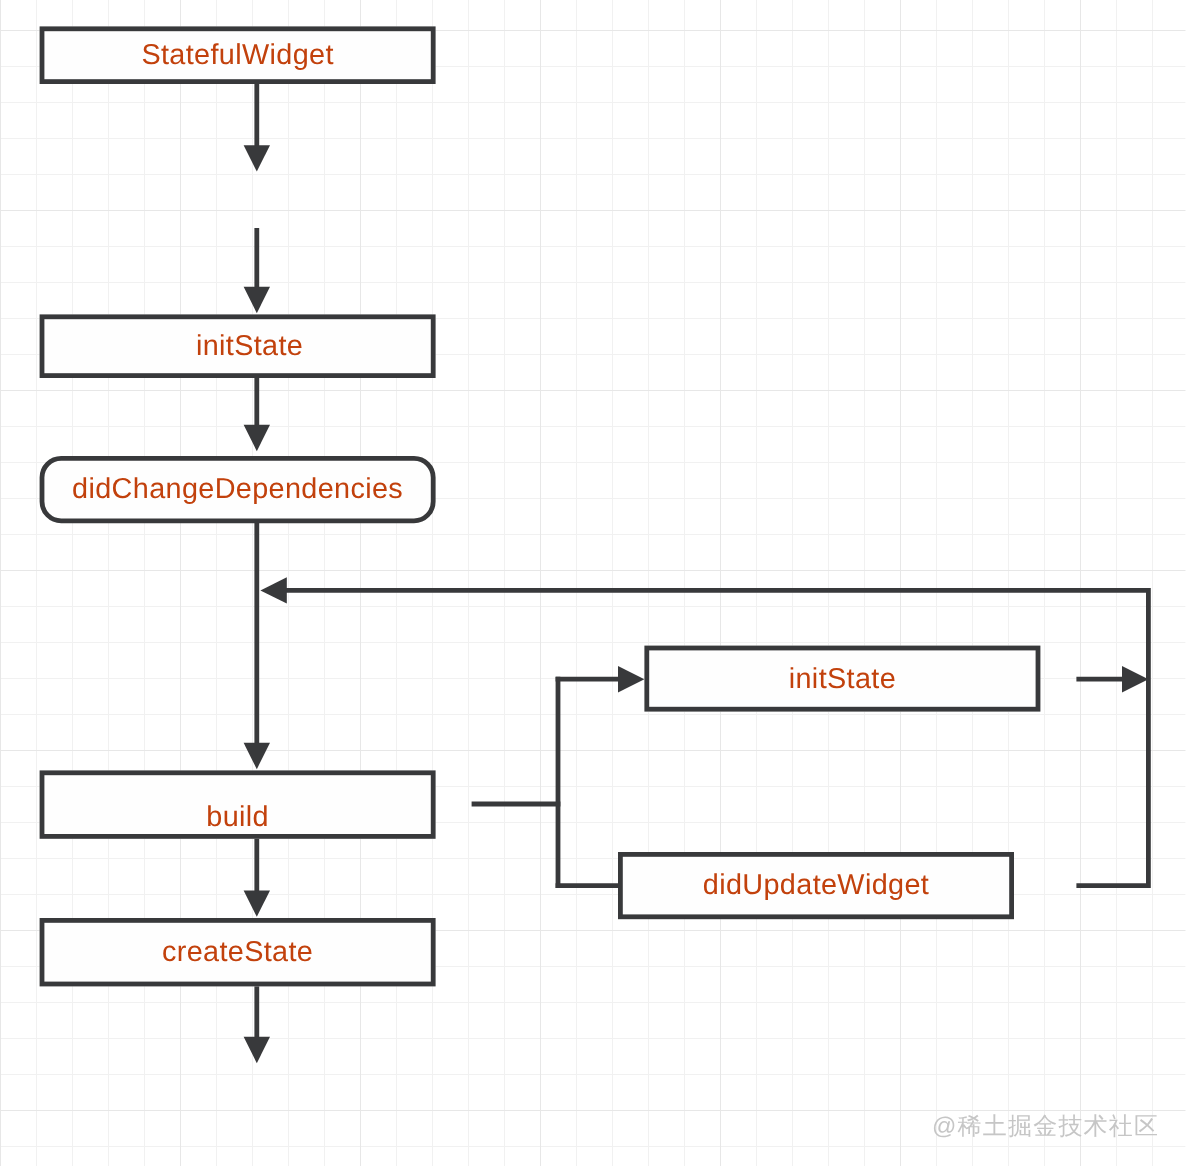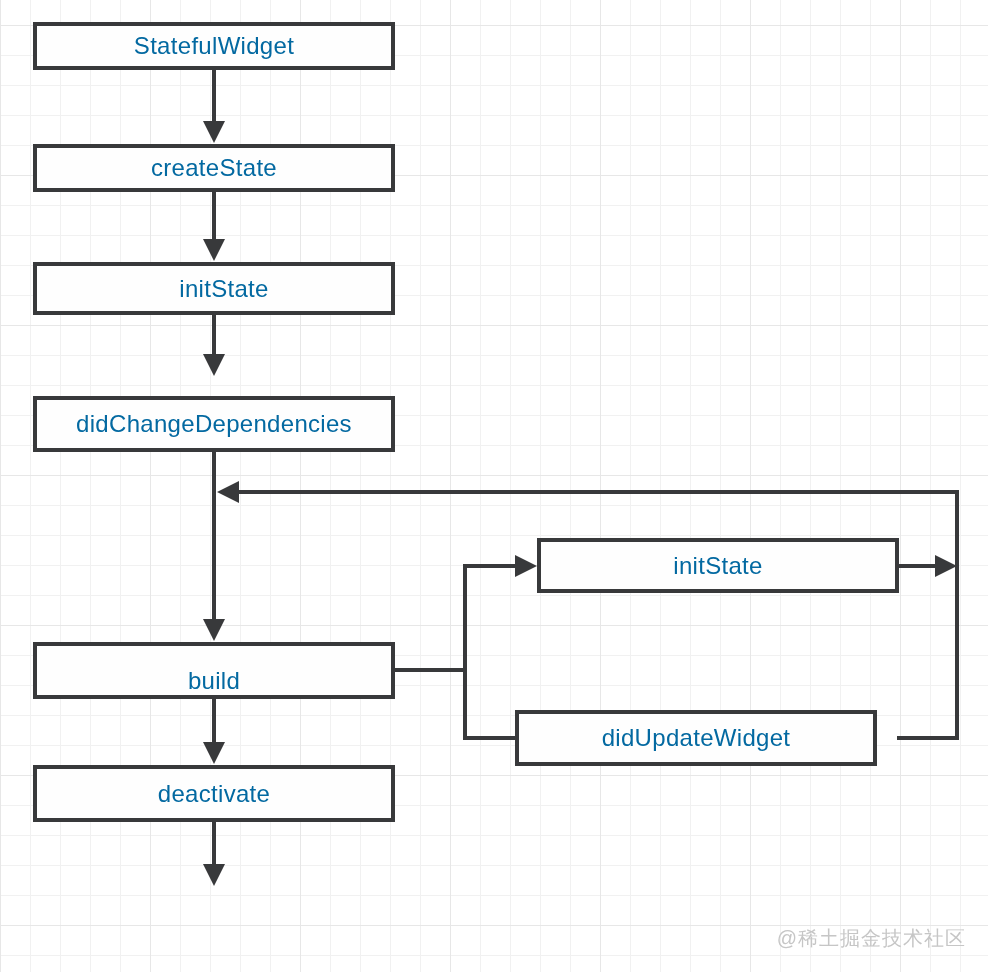--- a/index.html
+++ b/index.html
@@ -34,37 +34,37 @@
     stroke-linecap: square;
     stroke-linejoin: miter;
   }
   .edge-head {
     fill: #38393b;
     stroke: none;
   }
   .node {
     position: absolute;
     box-sizing: border-box;
-    width: 362px;
+    width: 330px;
     background: #fefefe;
     border: 4px solid #38393b;
     display: flex;
     align-items: center;
     justify-content: center;
     font-size: 24px;
-    color: #0369a1;
+    color: #c2410c;
     letter-spacing: 0.3px;
     white-space: nowrap;
   }
   .node .label { display: inline-block; }
 
   #node-statefulwidget        { left: 33px; top: 22px;  height: 48px; }
   #node-createstate           { left: 33px; top: 144px; height: 48px; }
   #node-initstate             { left: 33px; top: 262px; height: 53px; padding-left: 20px; }
-  #node-didchangedependencies { left: 33px; top: 396px; height: 56px; }
+  #node-didchangedependencies { left: 33px; top: 380px; height: 56px; border-radius: 18px; }
   #node-build                 { left: 33px; top: 642px; height: 57px; align-items: flex-end; }
   #node-deactivate            { left: 33px; top: 765px; height: 57px; }
   #node-dispose               { left: 33px; top: 887px; height: 57px; }
   #node-setstate              { left: 537px; top: 538px; height: 55px; }
   #node-didupdatewidget       { left: 515px; top: 710px; height: 56px; }
 
   #watermark {
     position: absolute;
     top: 925px;
     right: 22px;
@@ -112,23 +112,20 @@
     <polygon class="edge-head" points="935,555 935,577 957,566"></polygon>
 
     <path class="edge-line" d="M899 738 H957 V492 H240"></path>
     <polygon class="edge-head" points="239,481 239,503 217,492"></polygon>
   </svg>
 
   <div class="node" id="node-statefulwidget">
     <span class="label">StatefulWidget</span>
   </div>
 
-  <div class="node" id="node-createstate">
-    <span class="label">createState</span>
-  </div>
 
   <div class="node" id="node-initstate">
     <span class="label">initState</span>
   </div>
 
   <div class="node" id="node-didchangedependencies">
     <span class="label">didChangeDependencies</span>
   </div>
 
   <div class="node" id="node-build">
@@ -137,19 +134,19 @@
 
   <div class="node" id="node-setstate">
     <span class="label">initState</span>
   </div>
 
   <div class="node" id="node-didupdatewidget">
     <span class="label">didUpdateWidget</span>
   </div>
 
   <div class="node" id="node-deactivate">
-    <span class="label">deactivate</span>
+    <span class="label">createState</span>
   </div>
 
 
   <div id="watermark">@稀土掘金技术社区</div>
 
 </div>
 
 </body></html>

